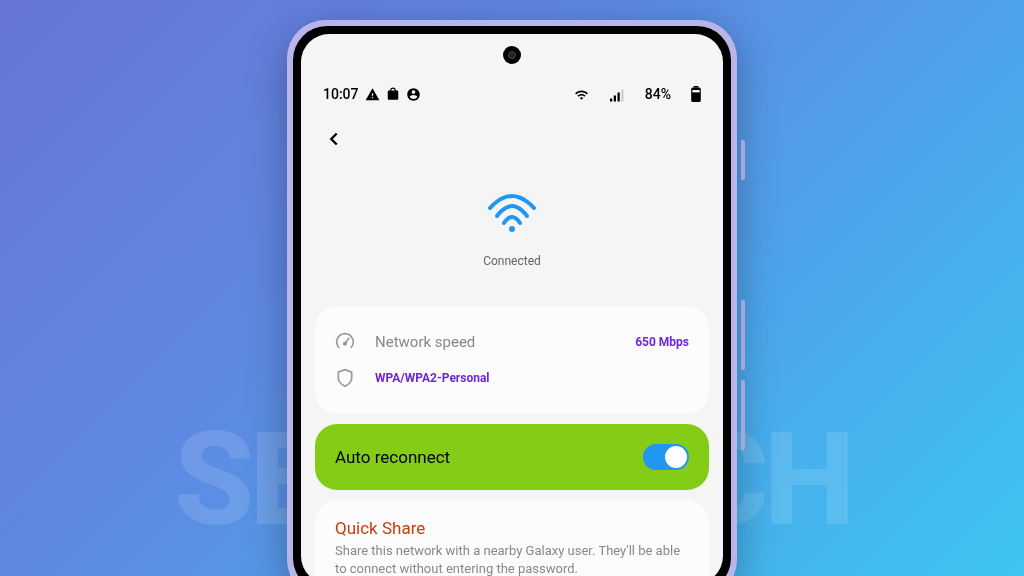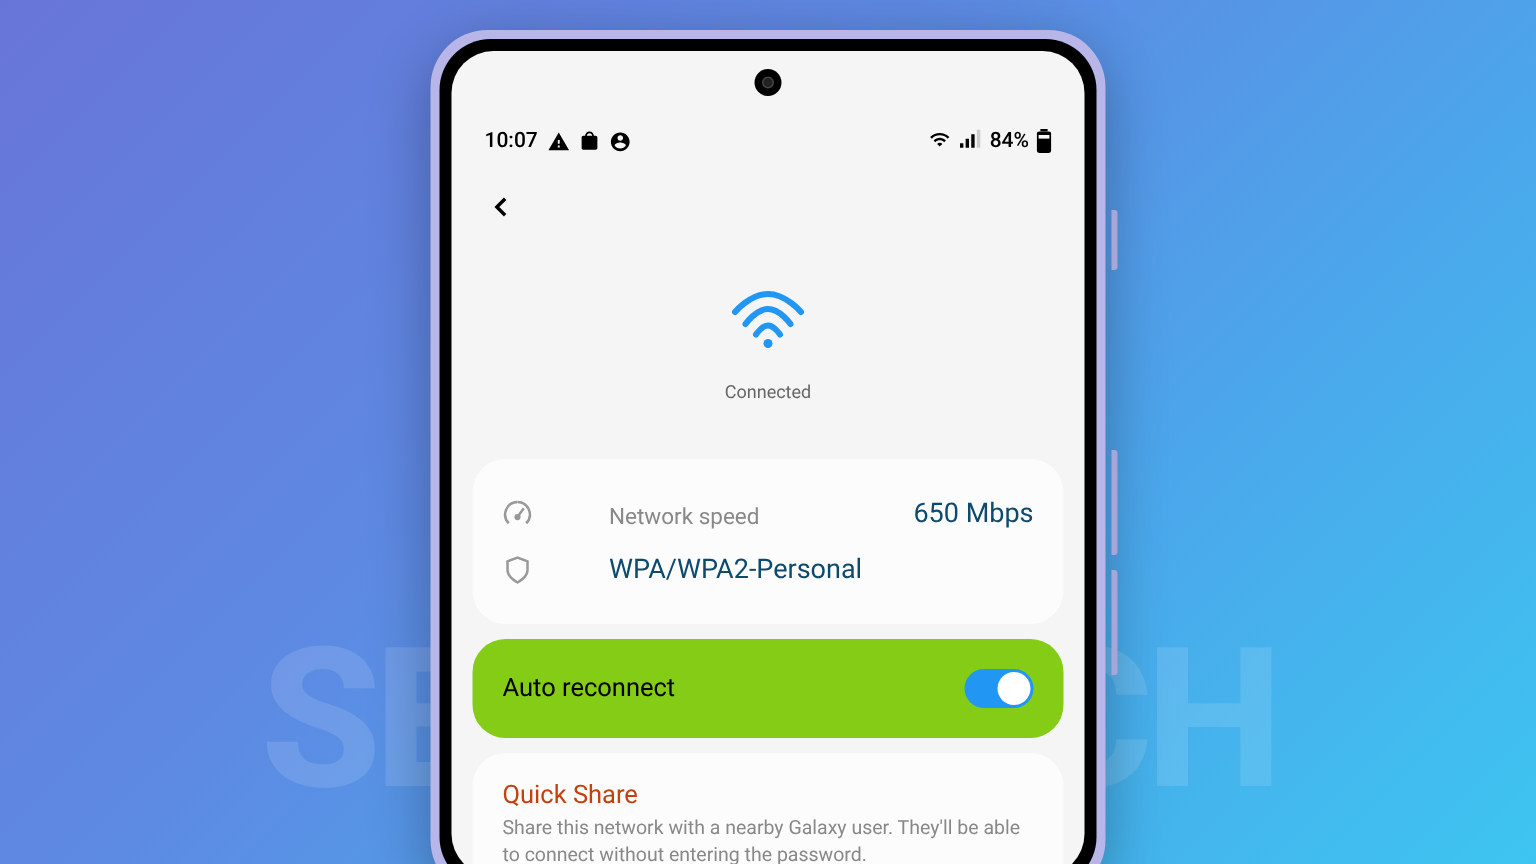--- a/index.html
+++ b/index.html
@@ -106,22 +106,22 @@
     }
     
     .status-left {
       display: flex;
       align-items: center;
       gap: 6px;
     }
     
     .status-right {
       display: flex;
-      align-items: flex-start;
-      gap: 5px;
+      align-items: flex-end;
+      gap: 20px;
     }
     
     .status-icon {
       display: inline-flex;
       align-items: center;
     }
     
     .header {
       padding: 16px 22px 8px;
     }
@@ -149,43 +149,42 @@
     
     .info-card {
       background: #fcfcfc;
       margin: 8px 14px;
       border-radius: 22px;
       padding: 18px 20px;
     }
     
     .info-row {
       display: flex;
-      align-items: flex-end;
+      align-items: center;
       padding: 8px 0;
-      gap: 31px;
     }
     
     .info-icon {
       width: 24px;
       margin-right: 16px;
       color: #999;
       display: flex;
       align-items: center;
     }
     
     .info-label {
       color: #888;
       font-size: 15px;
       flex: 1;
     }
     
     .info-value {
-      color: #0c4a6e;
-      font-size: 18px;
-      font-weight: 400;
+      color: #6d28d9;
+      font-size: 12px;
+      font-weight: 700;
     }
     
     .setting-card {
       background: #84cc16;
       margin: 10px 14px;
       border-radius: 22px;
       padding: 20px 20px;
       display: flex;
       align-items: center;
       justify-content: space-between;

